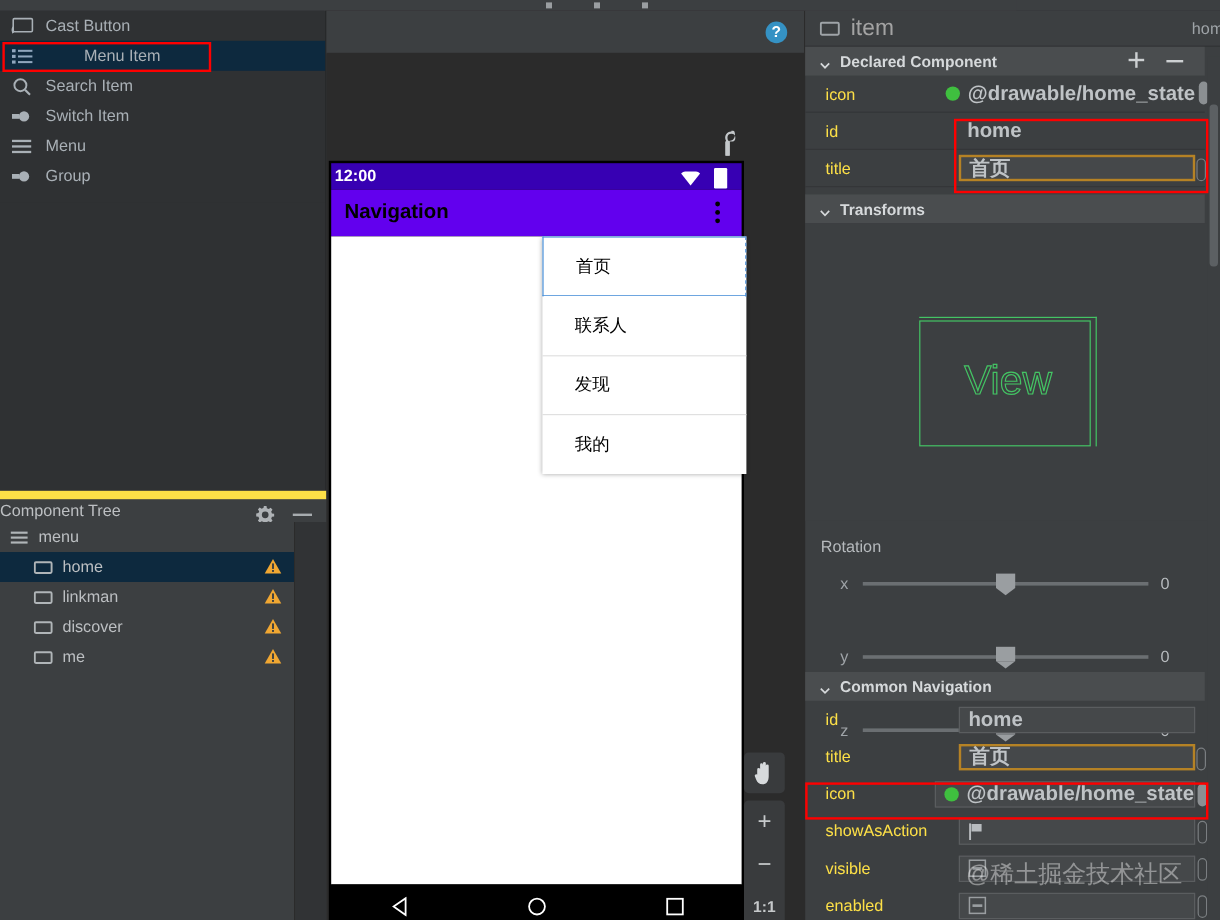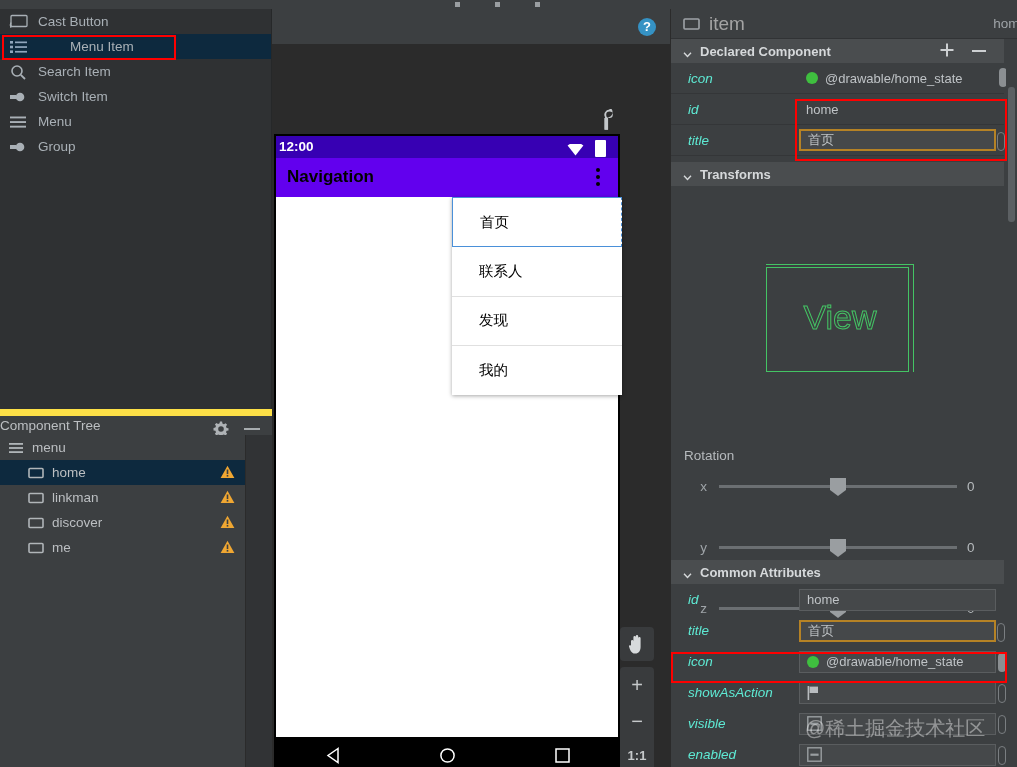--- a/index.html
+++ b/index.html
@@ -77,22 +77,22 @@
   #attr-top-ico { width:18px; height:14px; margin-left:12px; margin-right:8px; position:relative; }
   #attr-top-label { color:#a3a3a3; font-size:19px;text-align:center; }
   #attr-top-right { position:absolute; right:-10px; top:7px; color:#9fa4a8; font-size:13.5px; }
 
   .sec-header { position:relative; height:24px; background:#4a4d4f; display:flex; align-items:center; color:#d6d9db; font-size:13px; font-weight:bold; margin-right:13px; }
   .chev { width:9px; height:9px; margin-left:12px; margin-right:8px; position:relative; }
   .sec-plus { position:absolute; right:50px; top:4px; width:14px; height:14px; }
   .sec-minus { position:absolute; right:18px; top:11px; width:14px; height:2px; background:#cdd0d2; }
 
   .arow { position:relative; height:31px; display:flex; align-items:center; border-bottom:1px solid #343638; margin-right:13px; }
-  .alabel { width:128px; padding-left:17px; color:#5eead4; font-size:13.5px;font-style:italic; }
-  .afield { flex:1; height:22px; margin-right:8px; position:relative; display:flex; align-items:center; padding-left:7px; color:#bfc3c6; font-size:13px; }
+  .alabel { width:128px; padding-left:17px; color:#fde047; font-size:13.5px; }
+  .afield { flex:1; height:22px; margin-right:8px; position:relative; display:flex; align-items:center; padding-left:7px; color:#bfc3c6; font-size:17px;font-weight:bold; }
   .afield.boxed { border:1px solid #5a5d5f; background:#45484a; }
   .afield.hl { border:2px solid #b58225; background:#45484a; }
   .dot-green { width:12px; height:12px; border-radius:50%; background:#3fbf3f; margin-right:7px; flex:0 0 12px; }
   .pill { position:absolute; right:-11px; top:1px; width:8px; height:19px; border-radius:5px; background:#8b8f92; }
   .pill.hollow { background:transparent; border:1px solid #7a7e81; }
 
   
   #transf-body { position:relative; height:248px; background:#3c3f41; }
   #view-box { position:absolute; left:95px; top:78px; width:148px; height:110px; }
   #view-box .face { position:absolute; left:0; top:3px; width:143px; height:105px; border:1px solid #44c464; }
@@ -480,21 +480,21 @@
         <span class="sval">0</span>
       </div>
     </div>
 
     <div class="sec-header" style="margin-top:126px">
       <span class="chev">
         <svg width="9" height="9" viewBox="0 0 9 9">
             <path d="M1 2.8 L4.5 6.4 L8 2.8" fill="none" stroke="#d6d9db" stroke-width="1.4"></path>
           </svg>
       </span>
-      <span>Common Attributes</span>
+      <span>Common Navigation</span>
     </div>
 
     <div class="arow" style="border-bottom:none;height:31px">
       <span class="alabel">id</span>
       <span class="afield boxed">
         <span>home</span>
       </span>
     </div>
 
     <div class="arow" style="border-bottom:none;height:31px">

